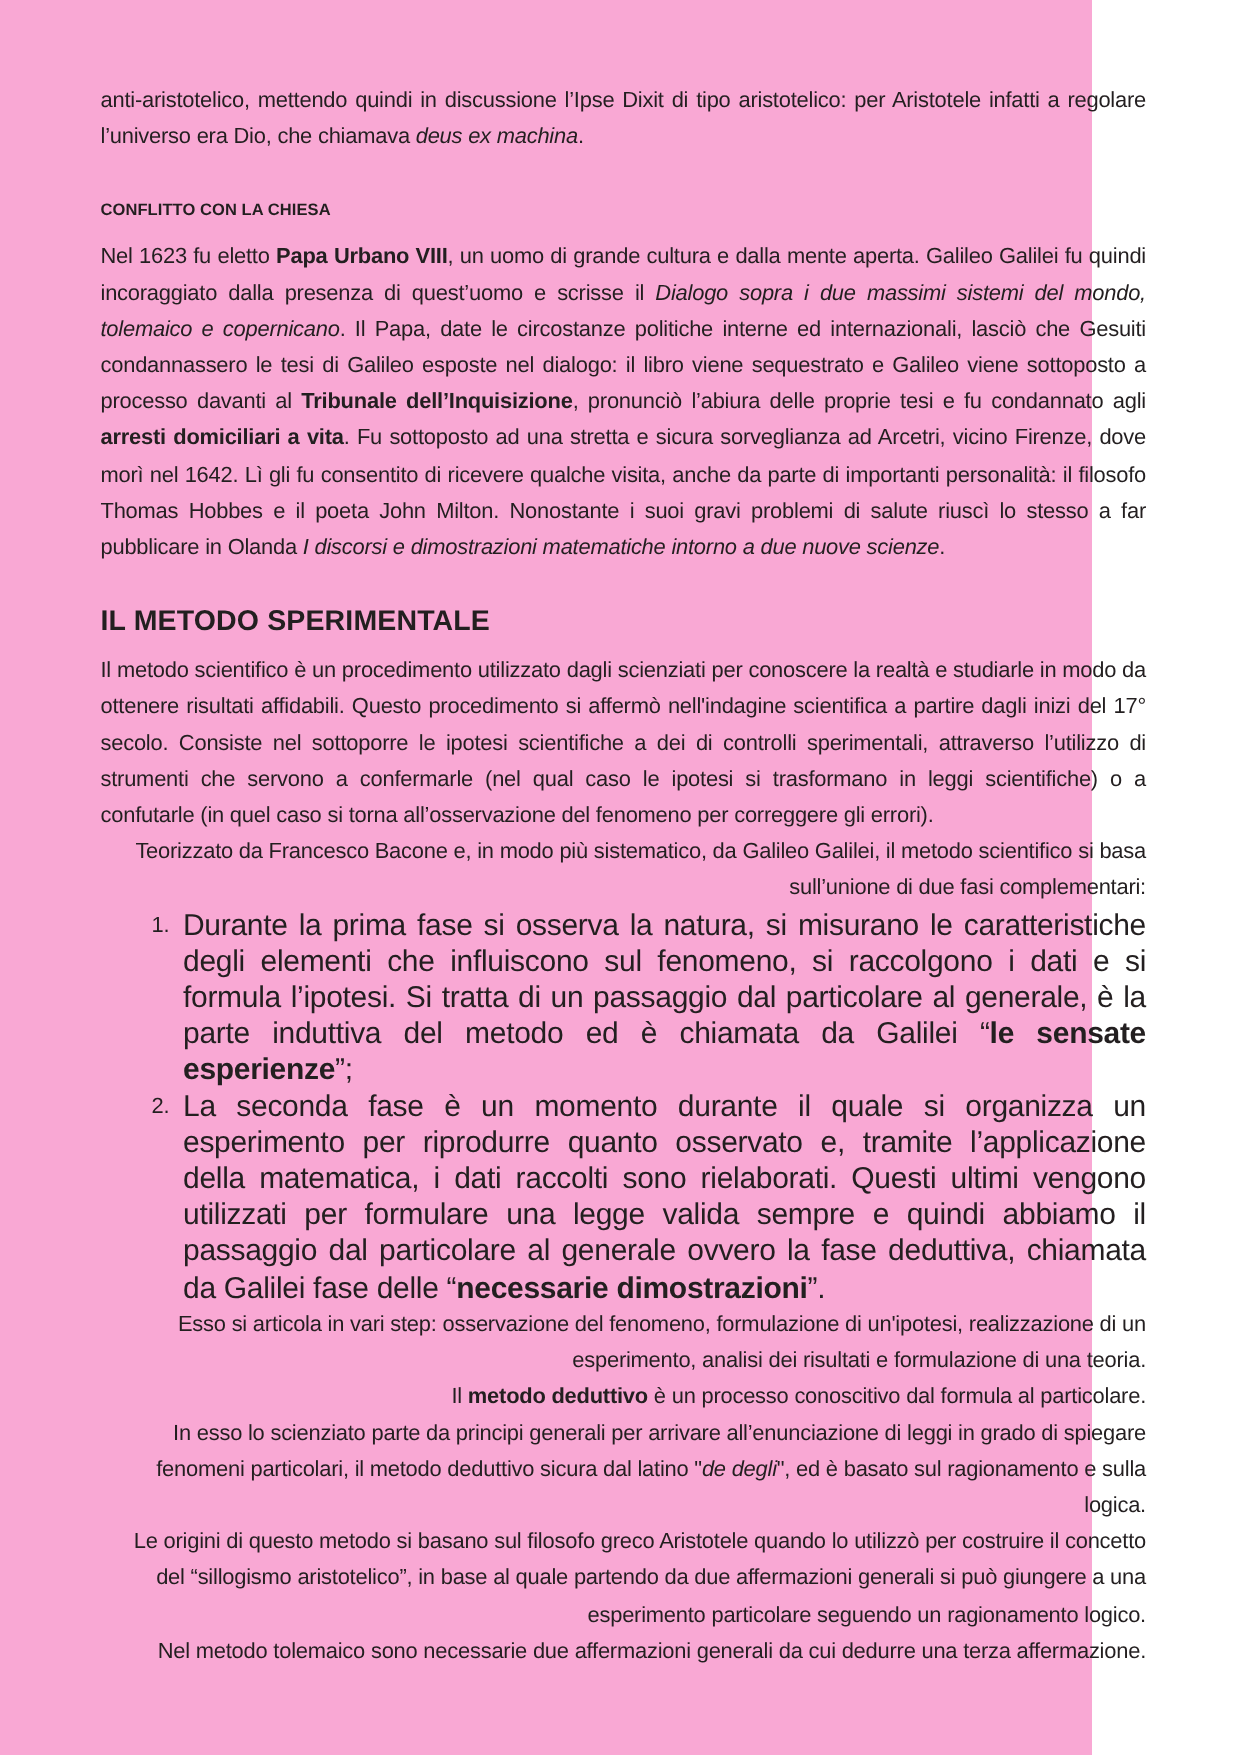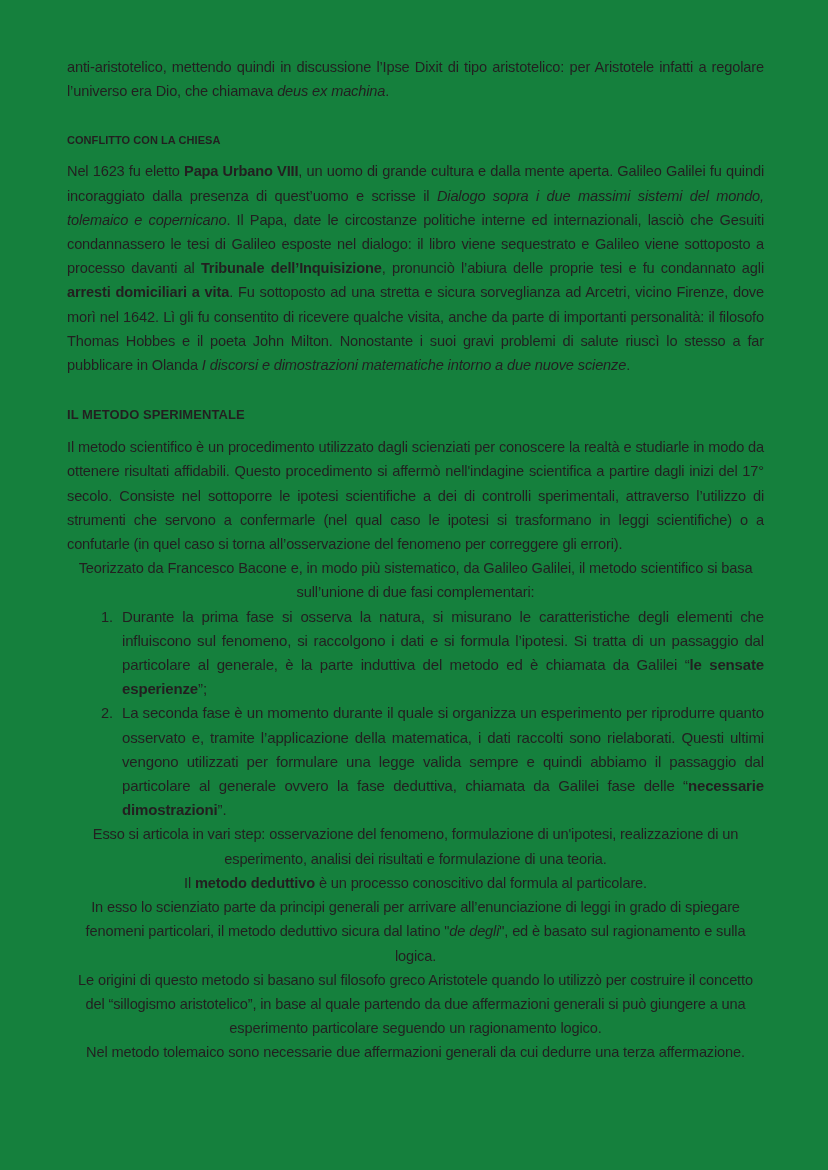--- a/index.html
+++ b/index.html
@@ -11,75 +11,75 @@
   body {
     width: 828px;
     height: 1170px;
     overflow: hidden;
     font-family: "Liberation Sans", sans-serif;
     color: #221f1f;
     -webkit-font-smoothing: antialiased;
   }
   .page {
     position: relative;
-    width: 828px;
+    width: 728px;
     height: 1170px;
-    background: #15803d;
+    background: #f9a8d4;
     box-sizing: border-box;
   }
   .content {
     position: absolute;
     left: 67px;
     top: 55px;
     width: 697px;
   }
   p.body-par {
     margin: 0;
     font-size: 14.6px;
     line-height: 24.2px;
     text-align: justify;
     text-justify: inter-word;
     color: #231f20;
     letter-spacing: -0.01em;
   }
   p.tight {
-    text-align: center;
+    text-align: right;
   }
   .gap-lg { height: 26px; }
   .gap-sm { height: 8px; }
 
   h2.heading-sm {
     margin: 0;
     font-size: 11px;
     line-height: 22px;
     font-weight: bold;
     color: #231f20;
     letter-spacing: 0.005em;
   }
   h2.heading-lg {
     margin: 0;
-    font-size: 13px;
+    font-size: 19px;
     line-height: 24px;
     font-weight: bold;
     color: #231f20;
     letter-spacing: 0.005em;
   }
 
   ol.num-list {
     margin: 0;
     padding: 0;
     list-style: none;
     counter-reset: item;
   }
   ol.num-list > li {
     position: relative;
     counter-increment: item;
     padding-left: 55px;
     margin: 0;
-    font-size: 15px;
+    font-size: 20px;
     line-height: 24.2px;
     text-align: justify;
     color: #231f20;
     letter-spacing: -0.01em;
   }
   ol.num-list > li::before {
     content: counter(item) ".";
     position: absolute;
     left: 34px;
     top: 0;

